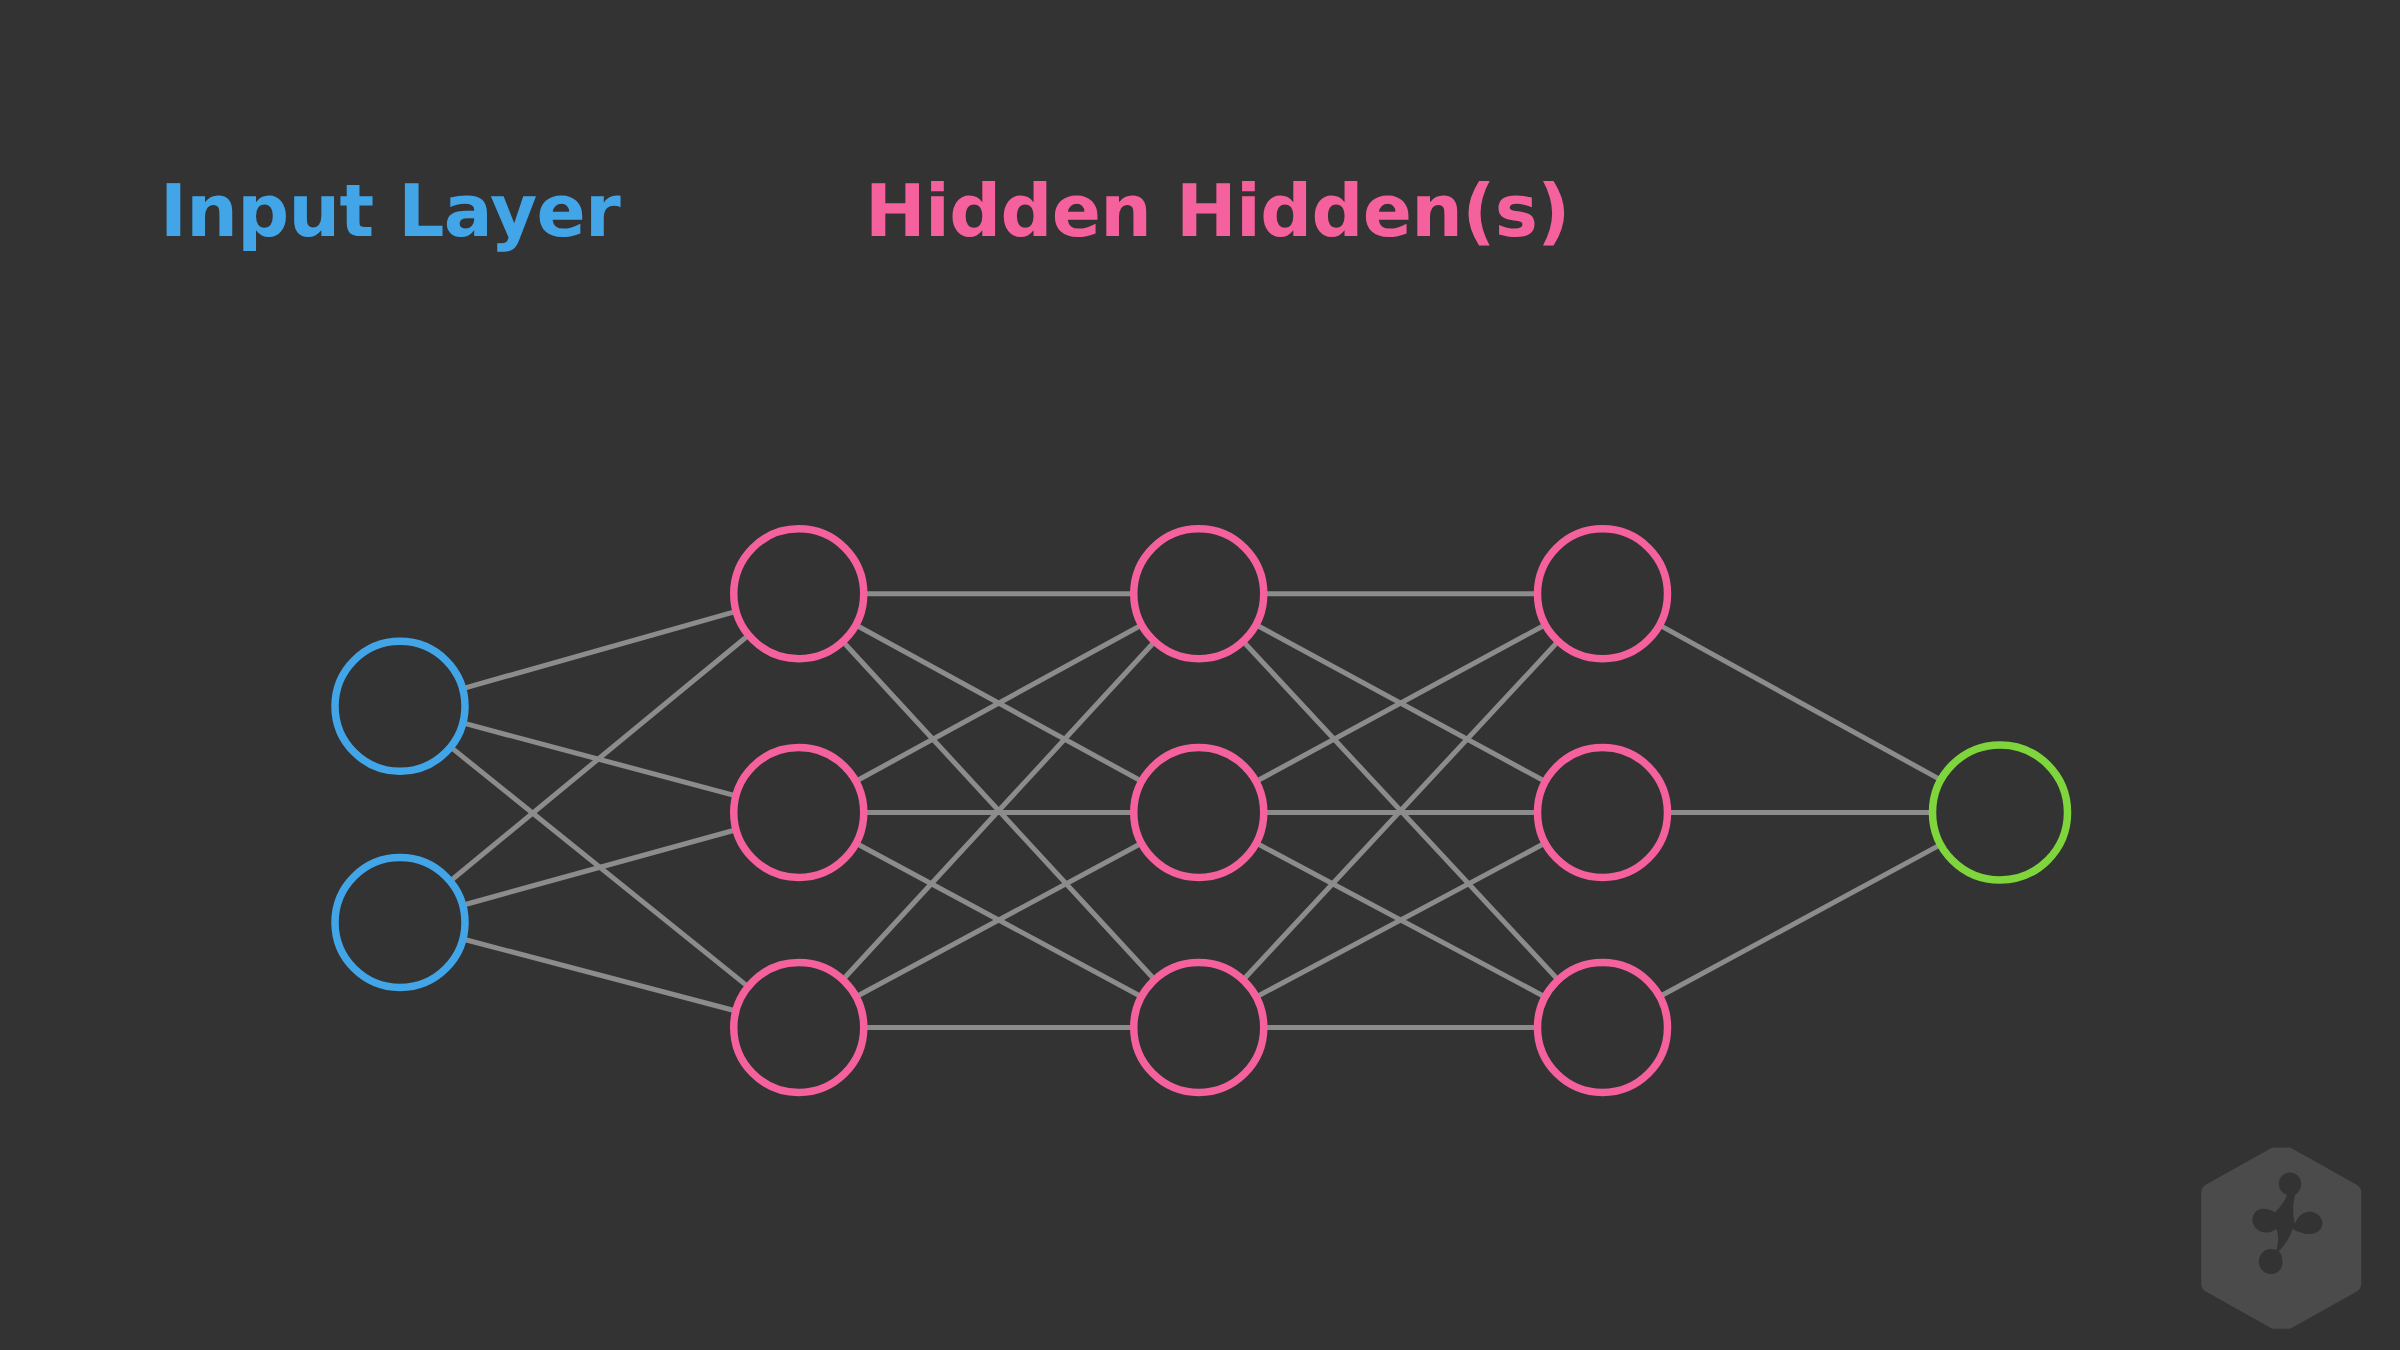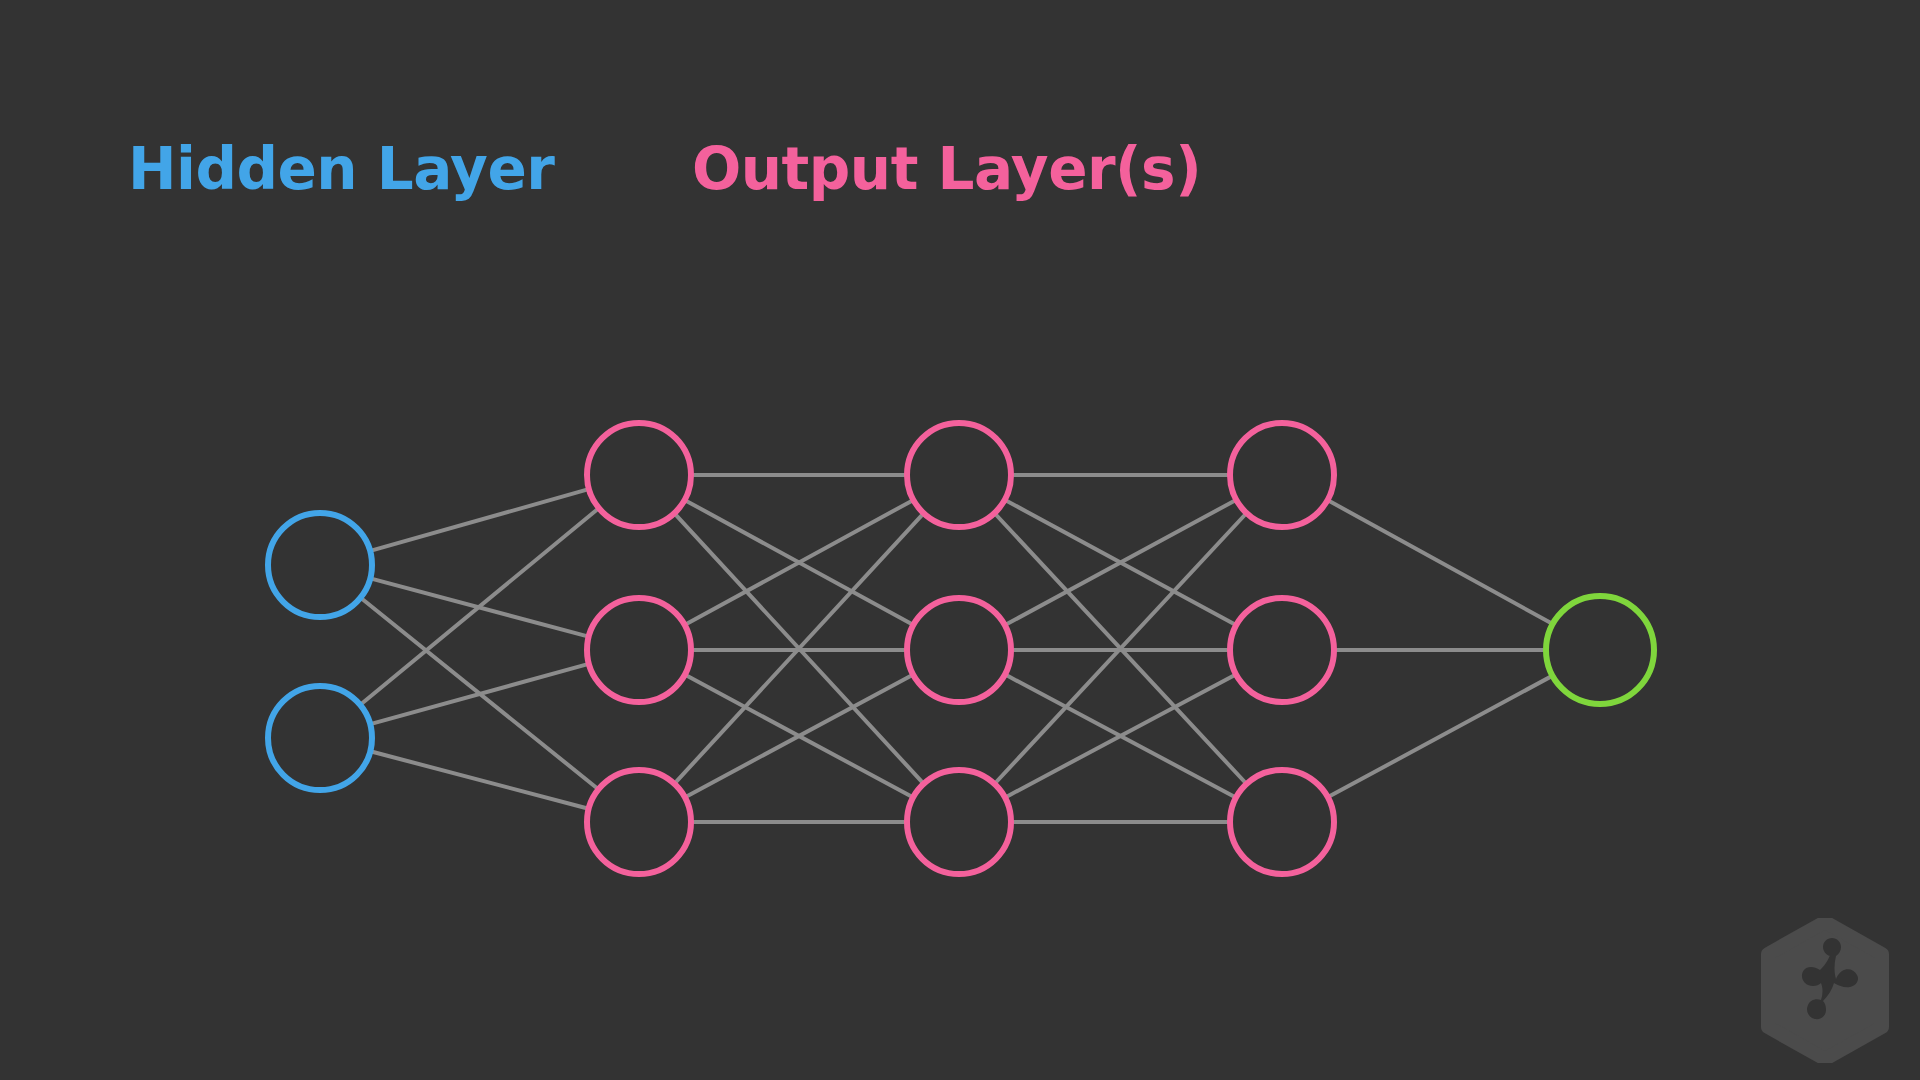--- a/index.html
+++ b/index.html
@@ -92,23 +92,23 @@
         <circle cx="959" cy="475" r="52" fill="none" stroke="#F4619C" stroke-width="6"></circle>
         <circle cx="959" cy="650" r="52" fill="none" stroke="#F4619C" stroke-width="6"></circle>
         <circle cx="959" cy="822" r="52" fill="none" stroke="#F4619C" stroke-width="6"></circle>
         <circle cx="1282" cy="475" r="52" fill="none" stroke="#F4619C" stroke-width="6"></circle>
         <circle cx="1282" cy="650" r="52" fill="none" stroke="#F4619C" stroke-width="6"></circle>
         <circle cx="1282" cy="822" r="52" fill="none" stroke="#F4619C" stroke-width="6"></circle>
         <circle cx="1600" cy="650" r="54" fill="none" stroke="#7FD63C" stroke-width="6"></circle>
       </g>
   </svg>
 
-  <div class="layer-title" id="title-input" style="color: rgb(66, 165, 232);">Hidden Layer</div>
+  <div class="layer-title" id="title-input" style="color: rgb(66, 165, 232);">Input Layer</div>
 
-  <div class="layer-title" id="title-hidden" style="color: rgb(244, 97, 156);">Output Layer(s)</div>
+  <div class="layer-title" id="title-hidden" style="color: rgb(244, 97, 156);">Hidden Hidden(s)</div>
 
 
   <svg id="watermark" viewBox="0 0 130 145" xmlns="http://www.w3.org/2000/svg">
     <path id="wm-hex" d="M65 4 L122 36 L122 109 L65 141 L8 109 L8 36 Z" stroke-linejoin="round" stroke-width="14" fill="#4B4B4B" stroke="#4B4B4B"></path>
     <path id="wm-tree" d="M72 30 C70 40 66 46 60 52 C54 48 47 48 44 52 C40 57 42 64 48 67
              C53 69 58 68 61 65 C63 70 63 76 61 82 C56 80 50 82 48 87
              C45 93 49 100 55 101 C61 102 66 98 66 92 C66 88 65 85 63 83
              C68 78 72 72 74 65 C79 68 85 70 90 69 C96 68 100 62 97 57
              C94 51 87 50 82 53 C79 55 77 58 76 61 C74 54 74 46 76 38
              C79 36 81 33 81 29 C81 24 77 20 72 20 C67 20 63 24 63 29

